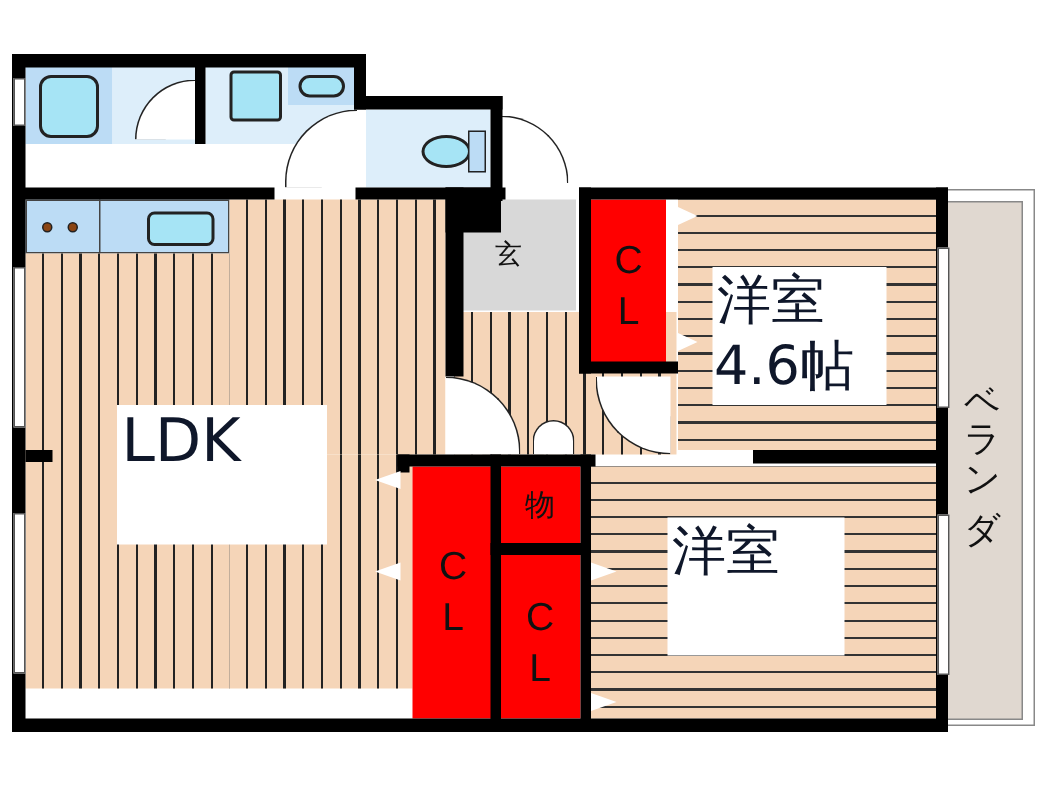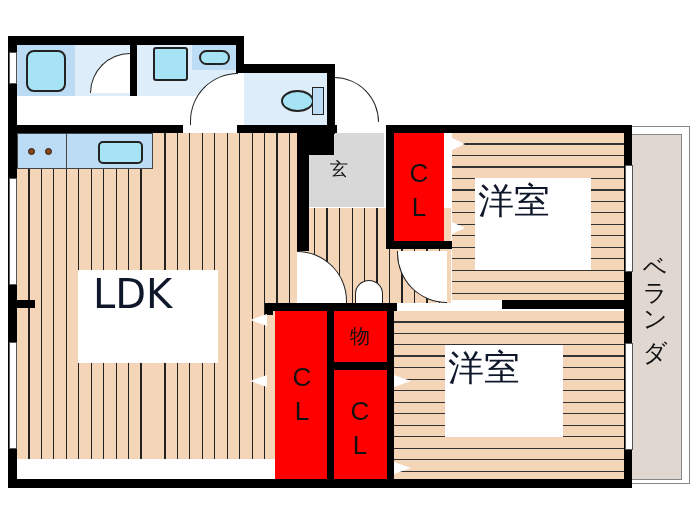--- a/index.html
+++ b/index.html
@@ -43,37 +43,38 @@
   <div class="abs" style="left:28px;top:148px;width:7px;height:7px;border-radius:50%;background:#8b4513;border:1px solid #222;"></div>
   <div class="abs" style="left:45px;top:148px;width:7px;height:7px;border-radius:50%;background:#8b4513;border:1px solid #222;"></div>
   <div class="abs" style="left:66px;top:133px;width:1px;height:36px;background:#444;"></div>
   <div class="abs fixture" style="left:98px;top:141px;width:45px;height:23px;border-radius:5px;"></div>
 
   <div class="abs vfloor" style="left:17px;top:169px;width:136px;height:290px;"></div>
   <div class="abs vfloor" style="left:153px;top:133px;width:144px;height:170px;"></div>
   <div class="abs vfloor" style="left:153px;top:303px;width:122px;height:156px;"></div>
 
   <div class="label" style="left:78px;top:270px;width:140px;height:93px;">
-    <div style="position:absolute;left:3px;top:2px;font-size:40px;line-height:44px;margin-left:12px;">LDK</div>
+    <div style="position:absolute;left:3px;top:2px;font-size:40px;line-height:44px;">LDK</div>
   </div>
 
   <div class="abs genkan" style="left:306px;top:133px;width:78px;height:74px;"></div>
   <div class="abs vfloor" style="left:303px;top:208px;width:148px;height:95px;"></div>
   <div class="cl" style="left:330px;top:157px;font-size:18px;">玄</div>
   <div class="abs" style="left:297px;top:251px;width:50px;height:52px;border:1.5px solid #222;border-radius:0 50px 0 0;border-left:none;border-bottom:none;background:#fff;"></div>
   <div class="abs" style="left:397px;top:251px;width:50px;height:52px;border:1.5px solid #222;border-radius:0 0 0 50px;border-right:none;border-top:none;background:#fff;"></div>
   <div class="abs" style="left:355px;top:280px;width:28px;height:23px;border:1.5px solid #222;border-radius:28px 28px 0 0;border-bottom:none;background:#fff;"></div>
 
   <div class="abs red" style="left:394px;top:133px;width:50px;height:110px;"></div>
   <div class="cl" style="left:404px;top:158px;width:30px;font-size:26px;">C</div>
   <div class="cl" style="left:404px;top:192px;width:30px;font-size:26px;">L</div>
 
   <div class="abs hfloor" style="left:452px;top:133px;width:172px;height:167px;"></div>
   <div class="label" style="left:475px;top:178px;width:116px;height:92px;">
     <div style="position:absolute;left:3px;top:2px;font-size:36px;line-height:42px;">洋室</div>
+    <div style="position:absolute;left:1px;top:46px;font-size:36px;line-height:42px;">4.6帖</div>
   </div>
 
   <div class="abs red" style="left:275px;top:311px;width:54px;height:168px;"></div>
   <div class="cl" style="left:287px;top:362px;width:30px;font-size:26px;">C</div>
   <div class="cl" style="left:287px;top:396px;width:30px;font-size:26px;">L</div>
   <div class="abs red" style="left:334px;top:311px;width:53px;height:52px;"></div>
   <div class="cl" style="left:340px;top:323px;width:40px;font-size:20px;">物</div>
   <div class="abs red" style="left:334px;top:370px;width:53px;height:109px;"></div>
   <div class="cl" style="left:345px;top:396px;width:30px;font-size:26px;">C</div>
   <div class="cl" style="left:345px;top:430px;width:30px;font-size:26px;">L</div>

